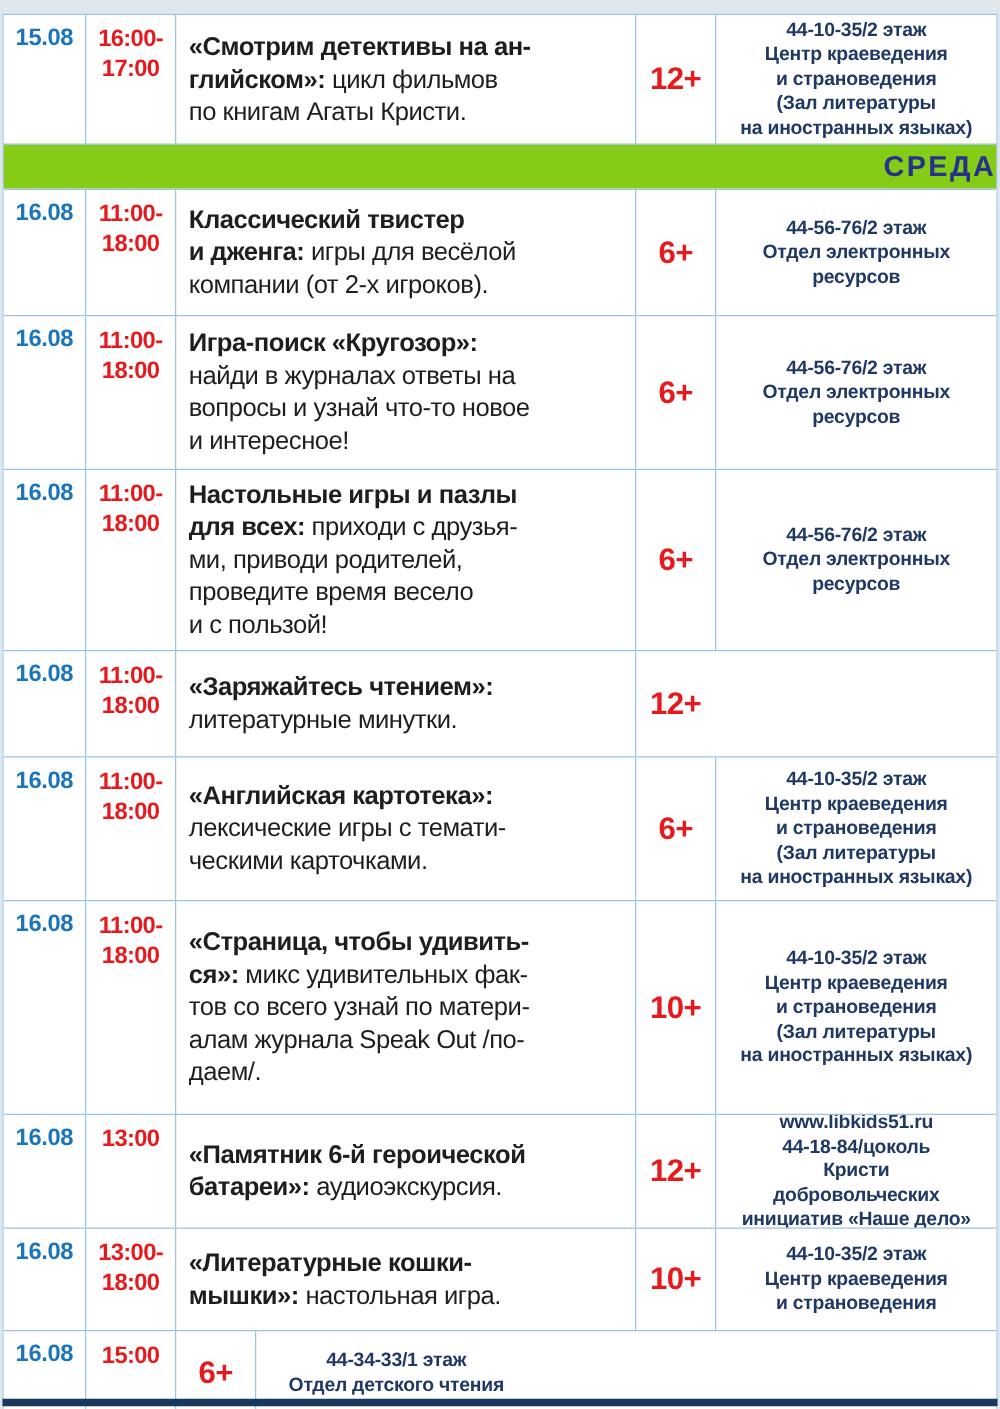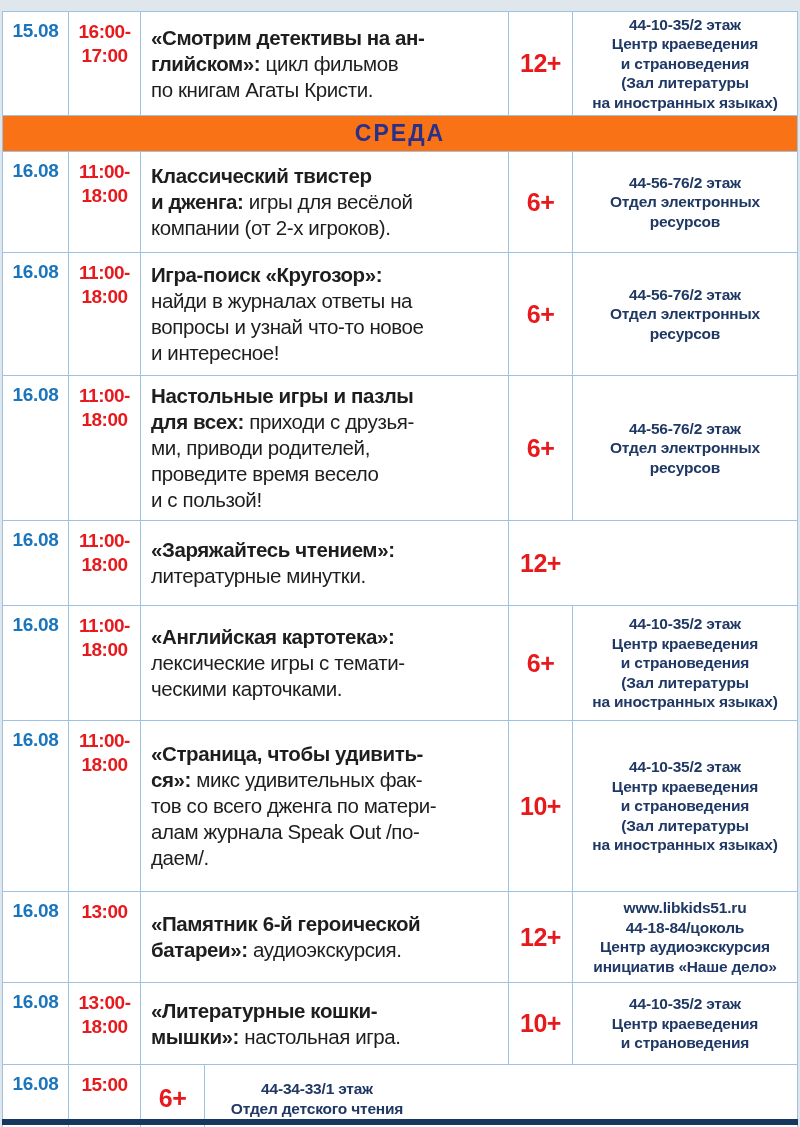--- a/index.html
+++ b/index.html
@@ -86,25 +86,25 @@
     text-align:center;
     font-size:15.5px;
     font-weight:bold;
     color:#1f3864;
     line-height:19.5px;
     letter-spacing:-0.2px;
     padding:2px 18px;
   }
   .row-day{
     display:flex;
-    justify-content:center;
+    justify-content:flex-end;
     align-items:center;
     box-sizing:border-box;
     border-top:1px solid #9cc3e6;
-    background:#f97316;
+    background:#84cc16;
     color:#27308a;
     font-size:23px;
     font-weight:bold;
     letter-spacing:2px;
   }
   .bottom-bar{
     position:absolute;
     left:2px; right:2px; bottom:2px;
     height:6px;
     background:#17375e;
@@ -255,21 +255,21 @@
         <div class="cell c-date">
           <span>16.08</span>
         </div>
         <div class="cell c-time">
           <div>11:00-</div>
           <div>18:00</div>
         </div>
         <div class="cell c-desc">
           <div class="line"><span class="b">«Страница, чтобы удивить-</span></div>
           <div class="line"><span class="b">ся»:</span><span class="r"> микс удивительных фак-</span></div>
-          <div class="line"><span class="r">тов со всего дженга по матери-</span></div>
+          <div class="line"><span class="r">тов со всего узнай по матери-</span></div>
           <div class="line"><span class="r">алам журнала Speak Out /по-</span></div>
           <div class="line"><span class="r">даем/.</span></div>
         </div>
         <div class="cell c-age">
           <span>10+</span>
         </div>
         <div class="cell c-loc">
           <div>44-10-35/2 этаж</div>
           <div>Центр краеведения</div>
           <div>и страноведения</div>
@@ -287,21 +287,21 @@
         <div class="cell c-desc">
           <div class="line"><span class="b">«Памятник 6-й героической</span></div>
           <div class="line"><span class="b">батареи»:</span><span class="r"> аудиоэкскурсия.</span></div>
         </div>
         <div class="cell c-age">
           <span>12+</span>
         </div>
         <div class="cell c-loc">
           <div>www.libkids51.ru</div>
           <div>44-18-84/цоколь</div>
-          <div>Центр аудиоэкскурсия</div>
+          <div>Кристи добровольческих</div>
           <div>инициатив «Наше дело»</div>
         </div>
       </div>
       <div class="row" style="height: 82px;">
         <div class="cell c-date">
           <span>16.08</span>
         </div>
         <div class="cell c-time">
           <div>13:00-</div>
           <div>18:00</div>

